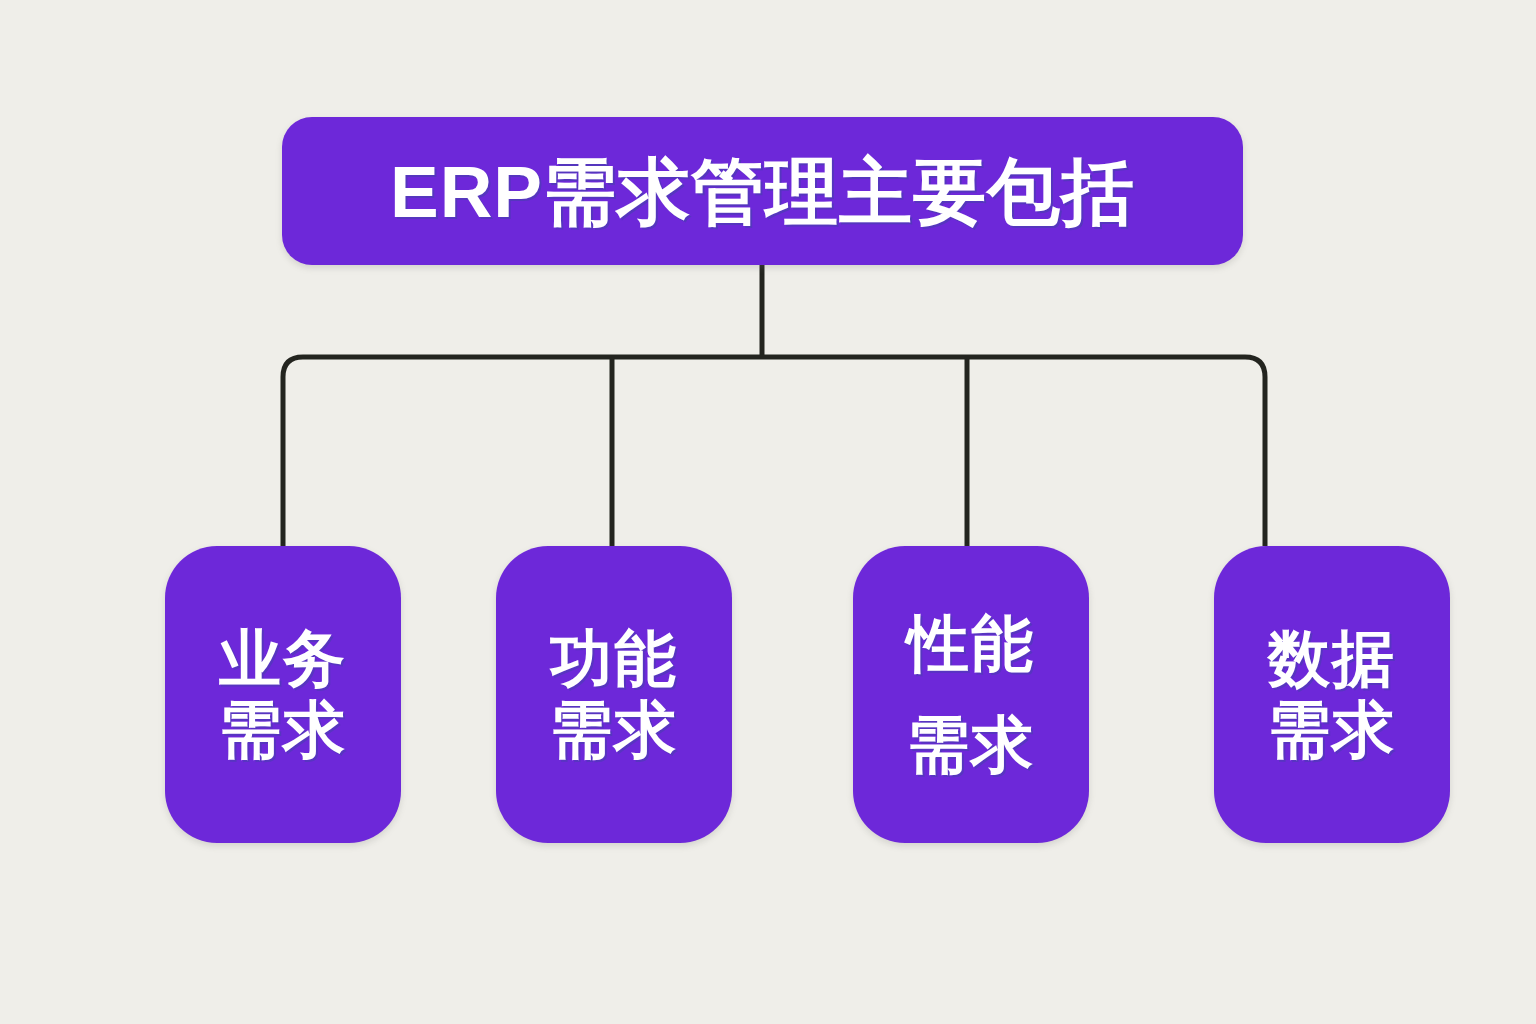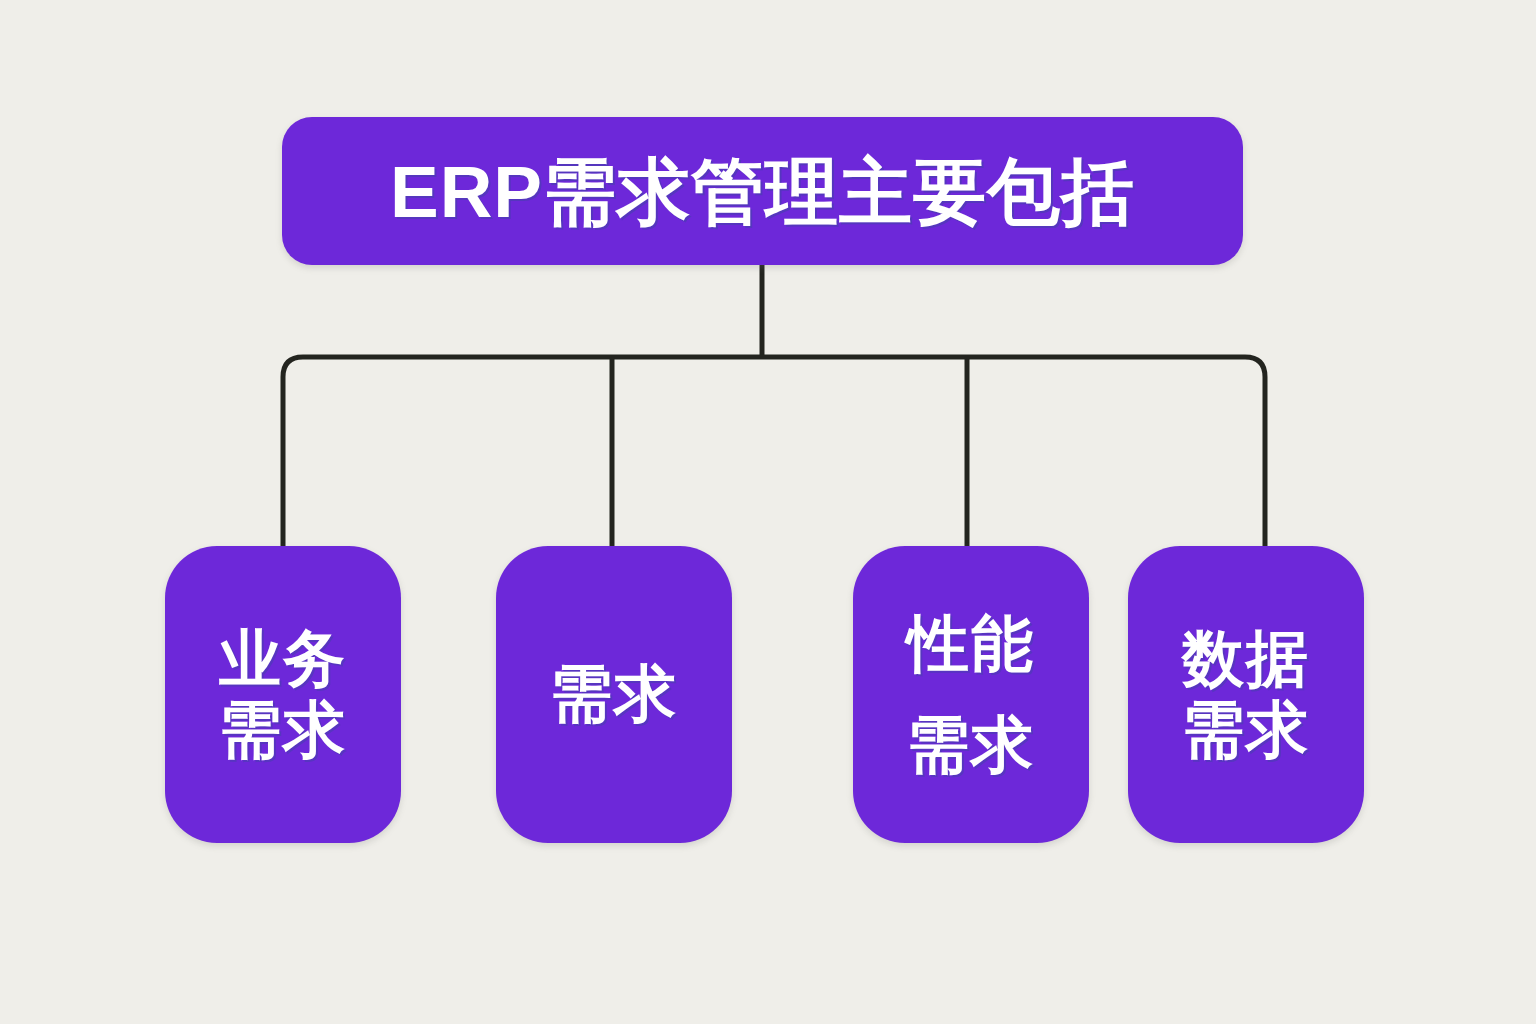--- a/index.html
+++ b/index.html
@@ -75,21 +75,21 @@
     font-weight: bold;
     line-height: 1.14;
     letter-spacing: 2px;
     text-shadow: 2px 2px 0 rgba(40,80,140,0.32);
     white-space: nowrap;
   }
 
   #node-child-0 { left: 165px; }
   #node-child-1 { left: 496px; }
   #node-child-2 { left: 853px; gap: 30px; }
-  #node-child-3 { left: 1128px; }
+  #node-child-3 { left: 1214px; }
 </style>
 </head>
 <body>
 
 <div id="diagram-canvas">
 
   <svg id="connector-layer" viewBox="0 0 1536 1024" width="1536" height="1024" xmlns="http://www.w3.org/2000/svg">
 
     <path d="M 762 265 L 762 357" fill="none" stroke="#23241f" stroke-width="5" stroke-linecap="butt"></path>
 
@@ -102,20 +102,21 @@
   <div class="node" id="node-root">
     <span class="node-line">ERP需求管理主要包括</span>
   </div>
 
   <div class="node node-child" id="node-child-0">
     <span class="node-line">业务</span>
     <span class="node-line">需求</span>
   </div>
 
   <div class="node node-child" id="node-child-1">
+    <span class="node-line">功能</span>
     <span class="node-line">需求</span>
   </div>
 
   <div class="node node-child" id="node-child-2">
     <span class="node-line">性能</span>
     <span class="node-line">需求</span>
   </div>
 
   <div class="node node-child" id="node-child-3">
     <span class="node-line">数据</span>

